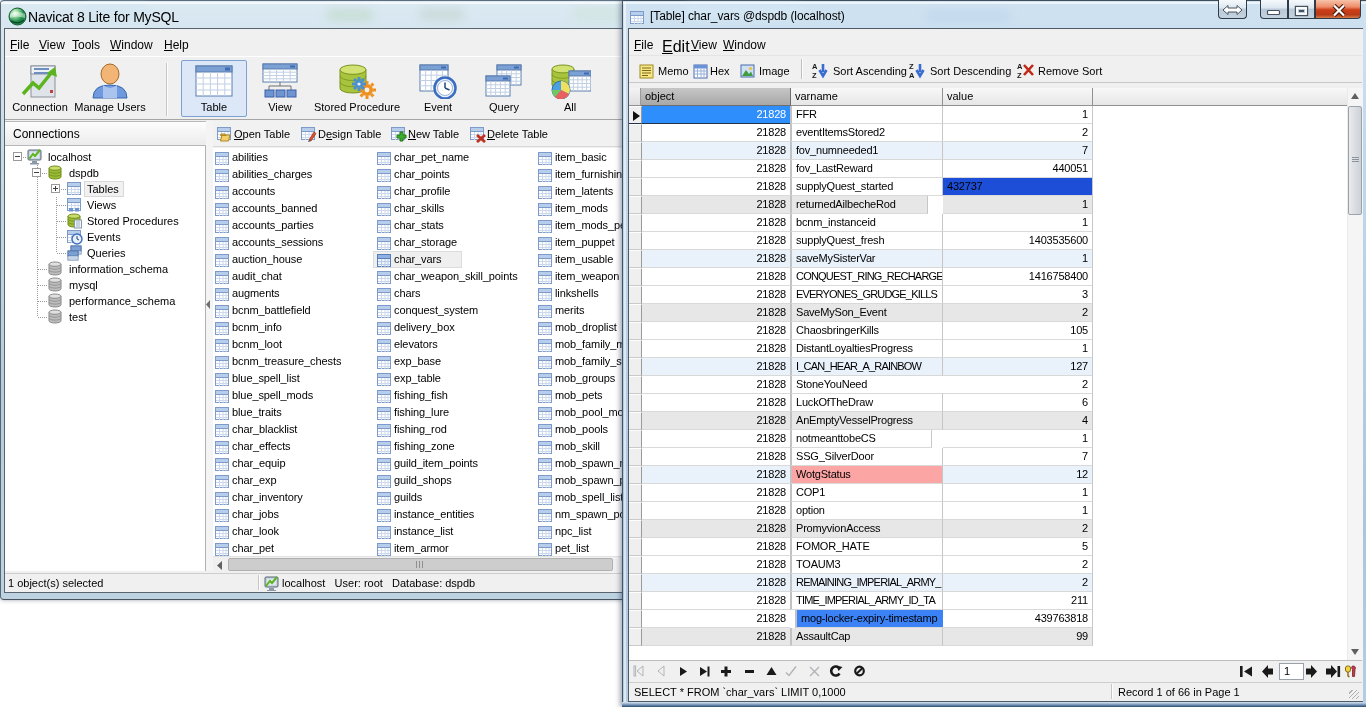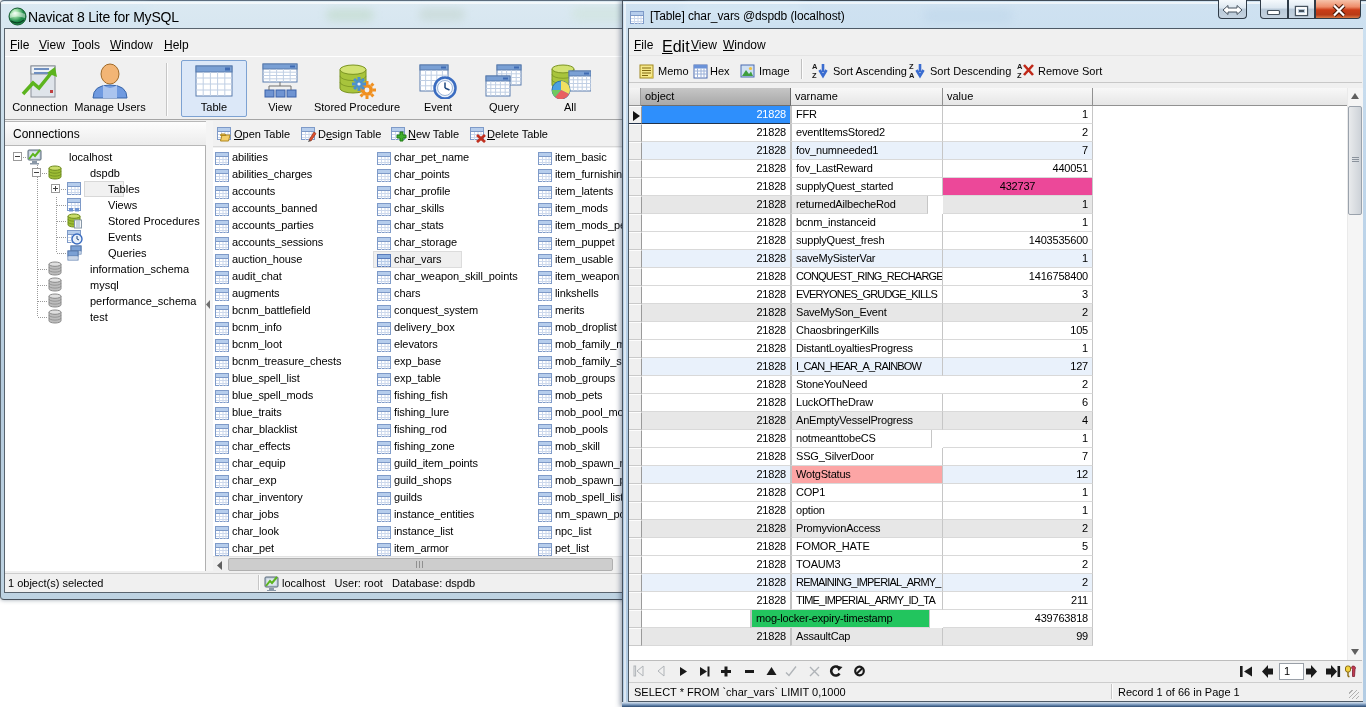--- a/index.html
+++ b/index.html
@@ -20,21 +20,21 @@
 #lw-tool { position:absolute; left:5px; top:56px; width:622px; height:64px; background:#f0f0f0;
   border-top:1px solid #ffffff; border-bottom:1px solid #a5a5a5; }
 #tbl-sel { position:absolute; left:176px; top:3px; width:66px; height:57px;
   background:#dce8f8; border:1px solid #7da2d2; border-radius:2px; }
 
 #conn-hdr { position:absolute; left:5px; top:121px; width:202px; height:25px;
   background:linear-gradient(180deg,#fdfdfd,#ececec); border:1px solid #b8b8b8; border-left:none; }
 #tree { position:absolute; left:5px; top:146px; width:201px; height:425px; background:#fff;
   border-right:1px solid #b0b0b0; }
 #split { position:absolute; left:206px; top:121px; width:7px; height:450px; background:#f4f4f4; }
-.trow { position:absolute; height:16px; font-size:11px; color:#000; white-space:nowrap; line-height:16px;margin-left:21px;}
+.trow { position:absolute; height:16px; font-size:11px; color:#000; white-space:nowrap; line-height:16px;}
 .expbox { position:absolute; width:9px; height:9px; background:#fff; border:1px solid #9a9a9a;
   font-size:9px; line-height:7px; text-align:center; color:#333; }
 
 #ltool { position:absolute; left:213px; top:121px; width:414px; height:26px; background:#f1f1f1;
   border-bottom:1px solid #d9d9d9; }
 #tlist { position:absolute; left:213px; top:148px; width:409px; height:408px; background:#fff; overflow:hidden; }
 .litem { position:absolute; font-size:11px; letter-spacing:-0.1px; color:#000; white-space:nowrap; line-height:17px; }
 #hscroll { position:absolute; left:213px; top:556px; width:409px; height:17px; background:#f0f0f0; border-top:1px solid #e2e2e2;}
 #lw-status { position:absolute; left:5px; top:573px; width:622px; height:19px; background:#f0f0f0;
   border-top:1px solid #cdcdcd; font-size:12px; }
@@ -940,21 +940,21 @@
 <div class="cell" style="left:642px;top:142px;width:148px;background:#e9f1fb;text-align:right;border-bottom:1px solid #d9d9d9">21828</div>
 <div class="cell" style="left:790px;top:142px;width:153px;background:#e9f1fb;border-left:2px solid #c2c2c2;border-bottom:1px solid #d9d9d9;border-right:1px solid #c6c6c6">fov_numneeded1</div>
 <div class="cell" style="left:943px;top:142px;width:150px;background:#e9f1fb;text-align:right;border-bottom:1px solid #d9d9d9;border-right:1px solid #c6c6c6">7</div>
 <div class="ind" style="top:160px;left:629px"></div>
 <div class="cell" style="left:642px;top:160px;width:148px;background:#ffffff;text-align:right;border-bottom:1px solid #d9d9d9">21828</div>
 <div class="cell" style="left:790px;top:160px;width:153px;background:#ffffff;border-left:2px solid #c2c2c2;border-bottom:1px solid #d9d9d9;border-right:1px solid #c6c6c6">fov_LastReward</div>
 <div class="cell" style="left:943px;top:160px;width:150px;background:#ffffff;text-align:right;border-bottom:1px solid #d9d9d9;border-right:1px solid #c6c6c6">440051</div>
 <div class="ind" style="top:178px;left:629px"></div>
 <div class="cell" style="left:642px;top:178px;width:148px;background:#ffffff;text-align:right;border-bottom:1px solid #d9d9d9">21828</div>
 <div class="cell" style="left:790px;top:178px;width:153px;background:#ffffff;border-left:2px solid #c2c2c2;border-bottom:1px solid #d9d9d9;border-right:1px solid #c6c6c6">supplyQuest_started</div>
-<div class="cell" style="left:943px;top:178px;width:150px;background:#ec4899;text-align:center;border-bottom:1px solid #d9d9d9;border-right:1px solid #c6c6c6">432737</div>
+<div class="cell" style="left:943px;top:178px;width:150px;background:#1d4ed8;text-align:left;border-bottom:1px solid #d9d9d9;border-right:1px solid #c6c6c6">432737</div>
 <div class="ind" style="top:196px;left:629px"></div>
 <div class="cell" style="left:642px;top:196px;width:148px;background:#e7e7e7;text-align:right;border-bottom:1px solid #d9d9d9">21828</div>
 <div class="cell" style="left:790px;top:196px;width:138px;background:#e7e7e7;border-left:2px solid #c2c2c2;border-bottom:1px solid #d9d9d9;border-right:1px solid #c6c6c6">returnedAilbecheRod</div>
 <div class="cell" style="left:943px;top:196px;width:150px;background:#e7e7e7;text-align:right;border-bottom:1px solid #d9d9d9;border-right:1px solid #c6c6c6">1</div>
 <div class="ind" style="top:214px;left:629px"></div>
 <div class="cell" style="left:642px;top:214px;width:148px;background:#ffffff;text-align:right;border-bottom:1px solid #d9d9d9">21828</div>
 <div class="cell" style="left:790px;top:214px;width:153px;background:#ffffff;border-left:2px solid #c2c2c2;border-bottom:1px solid #d9d9d9;border-right:1px solid #c6c6c6">bcnm_instanceid</div>
 <div class="cell" style="left:943px;top:214px;width:150px;background:#ffffff;text-align:right;border-bottom:1px solid #d9d9d9;border-right:1px solid #c6c6c6">1</div>
 <div class="ind" style="top:232px;left:629px"></div>
 <div class="cell" style="left:642px;top:232px;width:148px;background:#ffffff;text-align:right;border-bottom:1px solid #d9d9d9">21828</div>
@@ -1035,21 +1035,21 @@
 <div class="ind" style="top:574px;left:629px"></div>
 <div class="cell" style="left:642px;top:574px;width:148px;background:#e9f1fb;text-align:right;border-bottom:1px solid #d9d9d9">21828</div>
 <div class="cell" style="left:790px;top:574px;width:153px;background:#e9f1fb;border-left:2px solid #c2c2c2;border-bottom:1px solid #d9d9d9;border-right:1px solid #c6c6c6;letter-spacing:-0.8px">REMAINING_IMPERIAL_ARMY_</div>
 <div class="cell" style="left:943px;top:574px;width:150px;background:#e9f1fb;text-align:right;border-bottom:1px solid #d9d9d9;border-right:1px solid #c6c6c6">2</div>
 <div class="ind" style="top:592px;left:629px"></div>
 <div class="cell" style="left:642px;top:592px;width:148px;background:#ffffff;text-align:right;border-bottom:1px solid #d9d9d9">21828</div>
 <div class="cell" style="left:790px;top:592px;width:153px;background:#ffffff;border-left:2px solid #c2c2c2;border-bottom:1px solid #d9d9d9;border-right:1px solid #c6c6c6;letter-spacing:-0.8px">TIME_IMPERIAL_ARMY_ID_TA</div>
 <div class="cell" style="left:943px;top:592px;width:150px;background:#ffffff;text-align:right;border-bottom:1px solid #d9d9d9;border-right:1px solid #c6c6c6">211</div>
 <div class="ind" style="top:610px;left:629px"></div>
 <div class="cell" style="left:642px;top:610px;width:148px;background:#ffffff;text-align:right;border-bottom:1px solid #d9d9d9">21828</div>
-<div class="cell" style="left:750px;top:610px;width:180px;background:#22c55e;border-left:2px solid #c2c2c2;border-bottom:1px solid #d9d9d9;border-right:1px solid #c6c6c6">mog-locker-expiry-timestamp</div>
+<div class="cell" style="left:795px;top:610px;width:180px;background:#3b82f6;border-left:2px solid #c2c2c2;border-bottom:1px solid #d9d9d9;border-right:1px solid #c6c6c6">mog-locker-expiry-timestamp</div>
 <div class="cell" style="left:943px;top:610px;width:150px;background:#ffffff;text-align:right;border-bottom:1px solid #d9d9d9;border-right:1px solid #c6c6c6">439763818</div>
 <div class="ind" style="top:628px;left:629px"></div>
 <div class="cell" style="left:642px;top:628px;width:148px;background:#e7e7e7;text-align:right;border-bottom:1px solid #d9d9d9">21828</div>
 <div class="cell" style="left:790px;top:628px;width:153px;background:#e7e7e7;border-left:2px solid #c2c2c2;border-bottom:1px solid #d9d9d9;border-right:1px solid #c6c6c6">AssaultCap</div>
 <div class="cell" style="left:943px;top:628px;width:150px;background:#e7e7e7;text-align:right;border-bottom:1px solid #d9d9d9;border-right:1px solid #c6c6c6">99</div>
 <div class="abs" style="left:1347px;top:88px;width:16px;height:572px;background:#f5f5f5;border-left:1px solid #eaeaea"></div>
 <svg class="abs" style="left:1347px;top:88px" width="16" height="17">
     <polygon points="8,5 12,11 4,11" fill="#606060"></polygon>
   </svg>
 <svg class="abs" style="left:1347px;top:643px" width="16" height="17">

